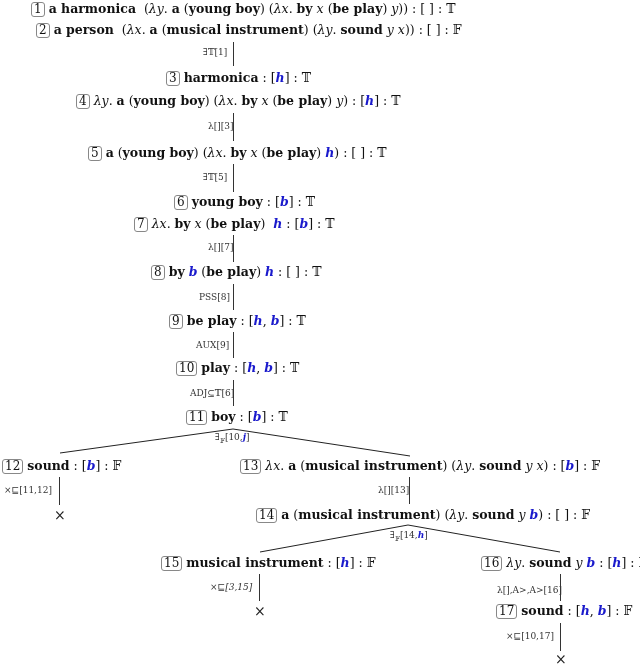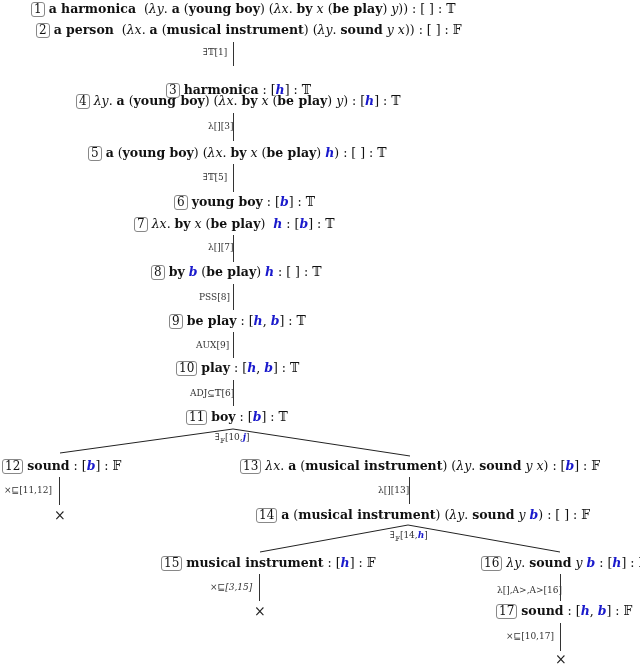--- a/index.html
+++ b/index.html
@@ -29,21 +29,21 @@
 <div class="node" style="left:31px;top:1px;">
   <span class="num">1</span><span class="b">a harmonica</span>&nbsp; (<span class="it">λy</span>. <span class="b">a</span> (<span class="b">young boy</span>) (<span class="it">λx</span>. <span class="b">by</span> <span class="it">x</span> (<span class="b">be play</span>) <span class="it">y</span>)) : [ ] : 𝕋
 </div>
 
 <div class="node" style="left:36px;top:22px;">
   <span class="num">2</span><span class="b">a person</span>&nbsp; (<span class="it">λx</span>. <span class="b">a</span> (<span class="b">musical instrument</span>) (<span class="it">λy</span>. <span class="b">sound</span> <span class="it">y</span> <span class="it">x</span>)) : [ ] : 𝔽
 </div>
 <div class="rule" style="left:203px;top:47px;">∃𝕋[1]</div>
 <div class="vline" style="left:233px;top:42px;height:24px;"></div>
 
-<div class="node" style="left:166px;top:82px;">
+<div class="node" style="left:166px;top:70px;">
   <span class="num">3</span><span class="b">harmonica</span> : [<span class="blue">h</span>] : 𝕋
 </div>
 
 <div class="node" style="left:76px;top:93px;">
   <span class="num">4</span><span class="it">λy</span>. <span class="b">a</span> (<span class="b">young boy</span>) (<span class="it">λx</span>. <span class="b">by</span> <span class="it">x</span> (<span class="b">be play</span>) <span class="it">y</span>) : [<span class="blue">h</span>] : 𝕋
 </div>
 <div class="rule" style="left:208px;top:121px;">λ[][3]</div>
 <div class="vline" style="left:233px;top:113px;height:28px;"></div>
 
 <div class="node" style="left:88px;top:145px;">

